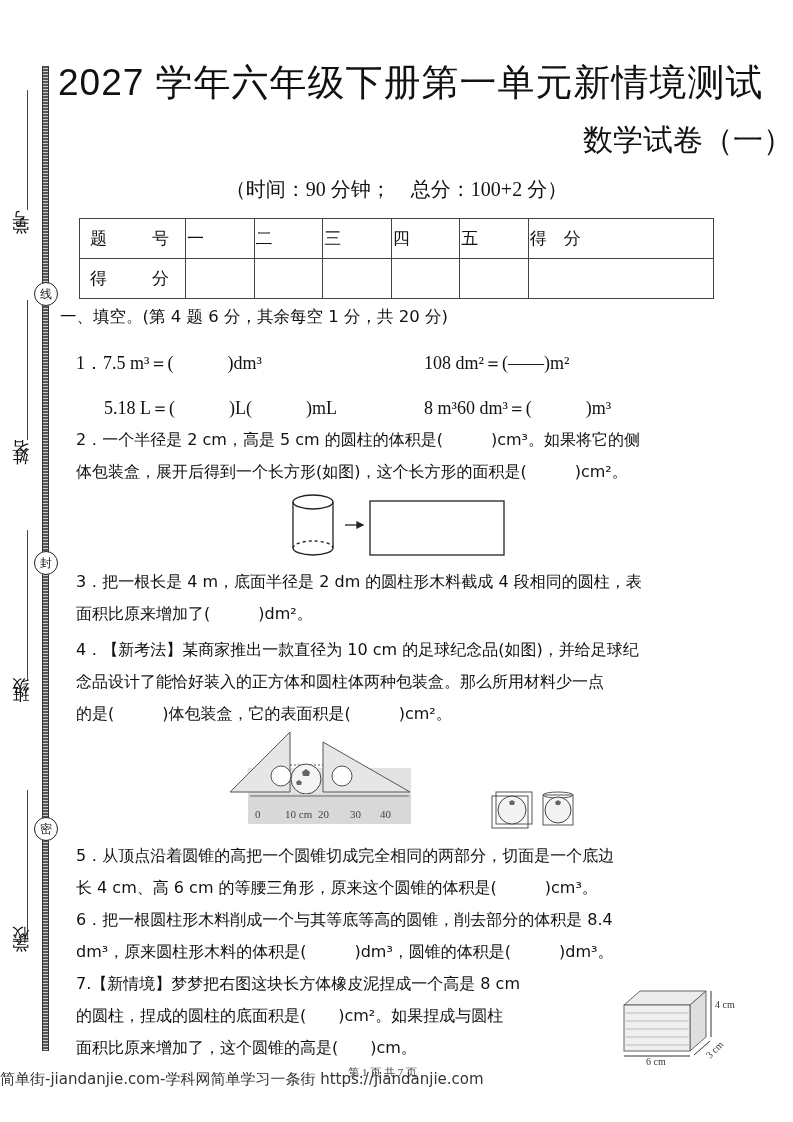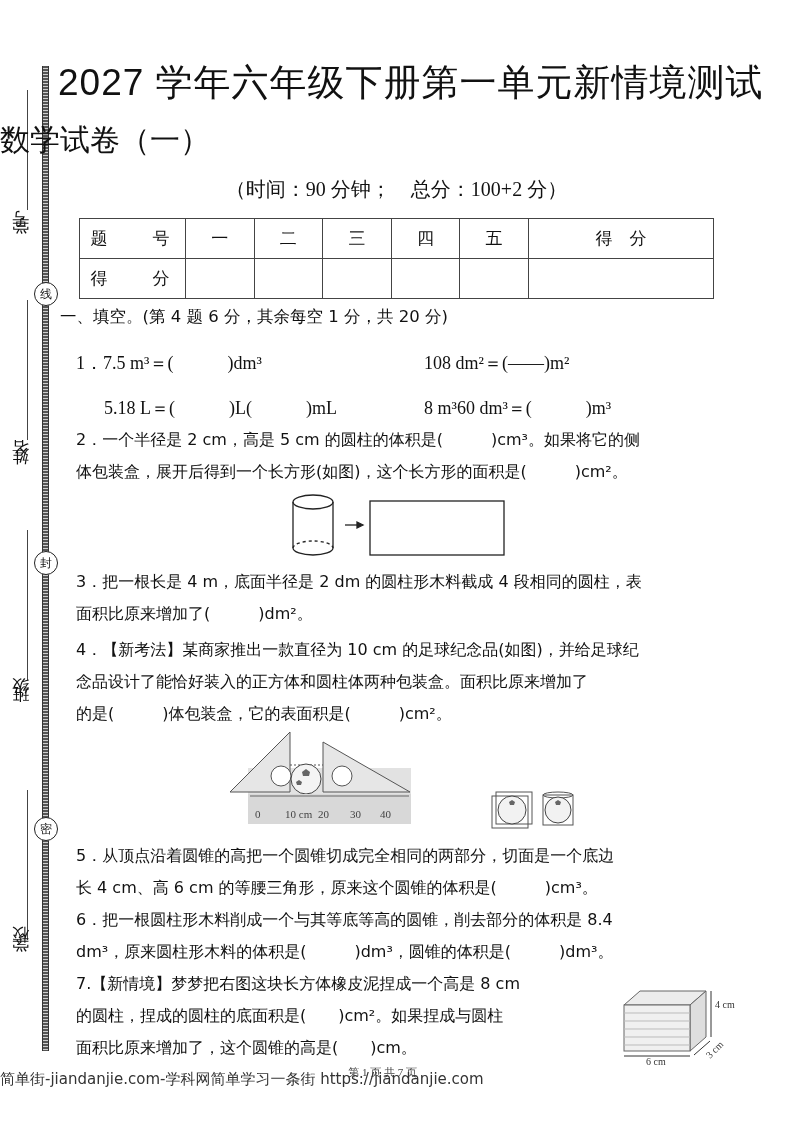--- a/index.html
+++ b/index.html
@@ -9,24 +9,24 @@
     
     .strip { left:42px; top:66px; width:5px; height:985px;
       background:repeating-linear-gradient(#555 0 2px, #cfcfcf 2px 3px); border-left:1px solid #333; border-right:1px solid #333; }
     .vline { width:1px; background:#444; left:27px; }
     .side-label { left:8px; width:24px; font-family:"DejaVu Sans","Liberation Sans",sans-serif; font-size:17px;
       line-height:24px; text-align:center; writing-mode:vertical-rl; transform:rotate(180deg); letter-spacing:8px; }
     .seal { left:34px; width:22px; height:22px; border:1px solid #222; border-radius:50%; background:#fff;
       font-family:"DejaVu Sans",sans-serif; font-size:12px; line-height:22px; text-align:center; }
     .title { left:58px; top:58px; width:690px; font-family:"Liberation Sans","DejaVu Sans",sans-serif;
       font-size:37px; letter-spacing:1px; white-space:nowrap; }
-    .subtitle { left:0; width:793px; top:120px; text-align:left; font-family:"DejaVu Sans",sans-serif; font-size:30px; }
+    .subtitle { left:0; width:793px; top:120px; text-align:right; font-family:"DejaVu Sans",sans-serif; font-size:30px; }
     .meta { left:0; width:793px; top:176px; text-align:center; font-size:20px; }
     table.score { position:absolute; left:79px; top:218px; border-collapse:collapse; width:635px; }
-    table.score td { border:1px solid #444; height:37px; text-align:center; font-family:"DejaVu Sans",sans-serif; font-size:17px; }
+    table.score td { border:1px solid #444; height:37px; text-align:left; font-family:"DejaVu Sans",sans-serif; font-size:17px; }
     table.score td.first { width:94px; letter-spacing:14px; padding-left:10px; }
     .sec { left:60px; top:306px; font-family:"DejaVu Sans",sans-serif; font-size:16.5px; }
     .q { left:76px; font-size:18px; line-height:30px; white-space:nowrap; }
     .q .cn { font-family:"DejaVu Sans",sans-serif; font-size:16px; }
     .footer-page { left:0; width:765px; top:1065px; text-align:center; font-size:11px; color:#444; }
     .footer-wm { left:0; width:793px; top:1070px; font-family:"DejaVu Sans",sans-serif; font-size:15px; color:#333; }
   </style>
 </head>
 <body>
 
@@ -92,21 +92,21 @@
     <line x1="60" y1="33" x2="76" y2="33"></line>
     <path d="M72 30 L78 33 L72 36 Z" fill="#222"></path>
     <rect x="85" y="9" width="134" height="54"></rect>
   </g>
 </svg>
 
 <div class="abs q" style="top:566px"><span class="cn">3．把一根长是 4 m，底面半径是 2 dm 的圆柱形木料截成 4 段相同的圆柱，表</span></div>
 <div class="abs q" style="top:598px"><span class="cn">面积比原来增加了(　　　)dm²。</span></div>
 
 <div class="abs q" style="top:634px"><span class="cn">4．【新考法】某商家推出一款直径为 10 cm 的足球纪念品(如图)，并给足球纪</span></div>
-<div class="abs q" style="top:666px"><span class="cn">念品设计了能恰好装入的正方体和圆柱体两种包装盒。面积比原来增加了</span></div>
+<div class="abs q" style="top:666px"><span class="cn">念品设计了能恰好装入的正方体和圆柱体两种包装盒。那么所用材料少一点</span></div>
 <div class="abs q" style="top:698px"><span class="cn">的是(　　　)体包装盒，它的表面积是(　　　)cm²。</span></div>
 
 <svg class="abs" style="left:228px;top:732px" width="185" height="98">
   <rect x="20" y="36" width="163" height="30" fill="#e2e2e2"></rect>
   <path d="M2 60 L62 0 L62 60 Z" fill="#e6e6e6" stroke="#555"></path>
   <path d="M95 10 L95 60 L182 60 Z" fill="#e6e6e6" stroke="#555"></path>
   <circle cx="53" cy="44" r="10" fill="#fff" stroke="#555"></circle>
   <circle cx="114" cy="44" r="10" fill="#fff" stroke="#555"></circle>
   <line x1="62" y1="33" x2="95" y2="33" stroke="#555" stroke-dasharray="2,2"></line>
   <circle cx="78" cy="47" r="15" fill="#f4f4f4" stroke="#444"></circle>

